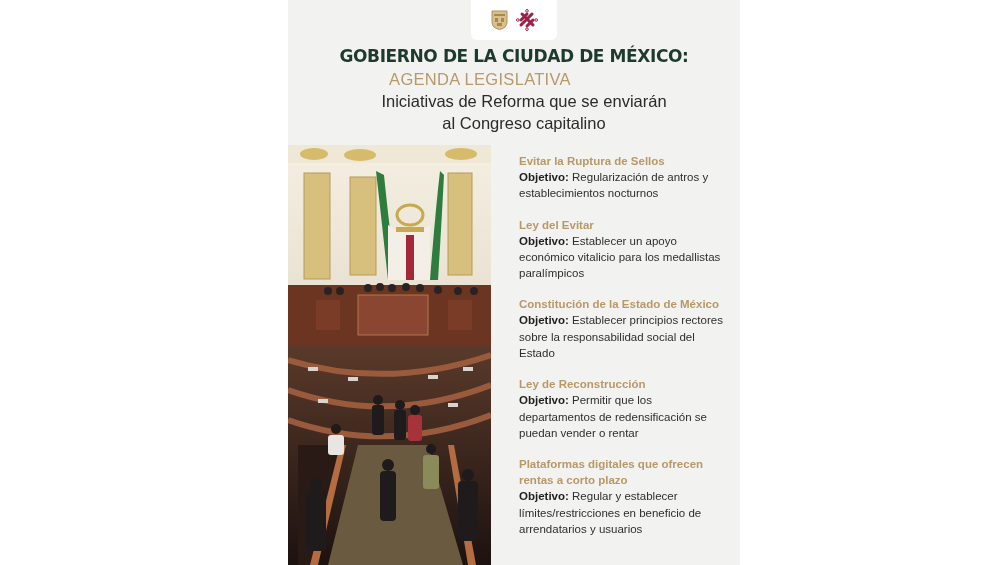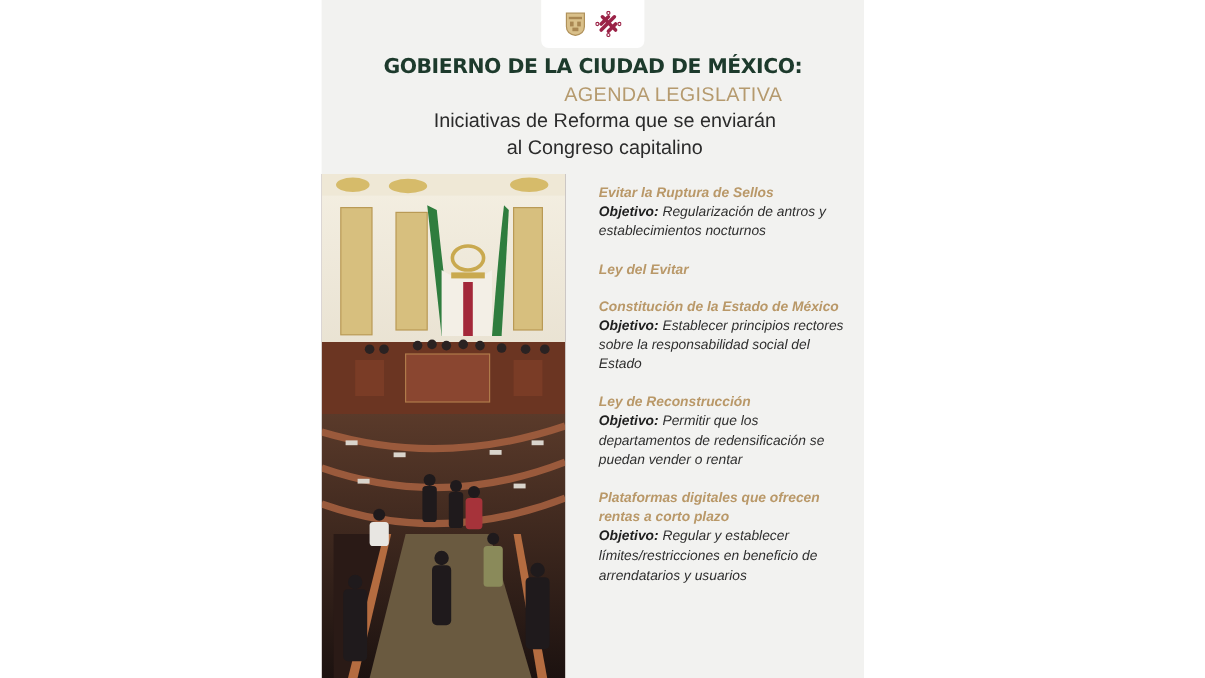--- a/index.html
+++ b/index.html
@@ -2,51 +2,51 @@
 <html><head>
   <meta charset="utf-8">
   <style>
     html, body { margin: 0; padding: 0; }
     body {
       width: 1004px; height: 565px; background: #ffffff;
       position: relative; overflow: hidden;
       font-family: "Liberation Sans", "DejaVu Sans", sans-serif;
     }
     .card {
-      position: absolute; left: 268px; top: 0; width: 452px; height: 565px;
+      position: absolute; left: 288px; top: 0; width: 452px; height: 565px;
       background: #f2f2f0; overflow: hidden;
     }
     .logo-box {
       position: absolute; left: 183px; top: 0; width: 86px; height: 40px;
       background: #ffffff; border-radius: 0 0 6px 6px;
       display: flex; align-items: center; justify-content: center; gap: 8px;
     }
     .shield { width: 17px; height: 20px; }
     .knot { width: 22px; height: 22px; }
     .title {
       position: absolute; left: 0; width: 452px; top: 46px; text-align: center;
       font-family: "DejaVu Sans", sans-serif; font-weight: bold; font-size: 17px;
       letter-spacing: -0.4px; color: #1d3a2c;
     }
     .subtitle {
-      position: absolute; left: 0; width: 384px; top: 70px; text-align: right;
+      position: absolute; left: 0; width: 384px; top: 70px; text-align: center;
       font-size: 16.5px; color: #b59a6e; letter-spacing: 0.3px;
     }
     .intro {
       position: absolute; left: 0; width: 472px; top: 90px; text-align: center;
       font-size: 16.5px; line-height: 22px; color: #2b2b2b;
     }
     .photo {
       position: absolute; left: 0; top: 145px; width: 203px; height: 420px;
       overflow: hidden; background: #3a1e18;
     }
     .list {
       position: absolute; left: 231px; top: 153px; width: 210px;
     }
-    .item { margin-bottom: 15px; font-style: italic; }
+    .item { margin-bottom: 15px; }
     .item-title {
       font-weight: bold; font-size: 11.5px; color: #b99868; line-height: 16px;
     }
     .item-body {
       font-size: 11.5px; color: #2e2e2e; line-height: 16.3px;
     }
     .obj-label { font-weight: bold; color: #1f1f1f; margin-top: 11px; }
   </style>
 </head>
 <body>
@@ -178,20 +178,24 @@
   <div class="list">
     <div class="item">
       <div class="item-title">Evitar la Ruptura de Sellos</div>
       <div class="item-body">
         <span class="obj-label">Objetivo:</span>
         <span>Regularización de antros y establecimientos nocturnos</span>
       </div>
     </div>
     <div class="item">
       <div class="item-title">Ley del Evitar</div>
+      <div class="item-body">
+        <span class="obj-label">Objetivo:</span>
+        <span>Establecer un apoyo económico vitalicio para los medallistas paralímpicos</span>
+      </div>
     </div>
     <div class="item">
       <div class="item-title">Constitución de la Estado de México</div>
       <div class="item-body">
         <span class="obj-label">Objetivo:</span>
         <span>Establecer principios rectores sobre la responsabilidad social del Estado</span>
       </div>
     </div>
     <div class="item">
       <div class="item-title">Ley de Reconstrucción</div>

